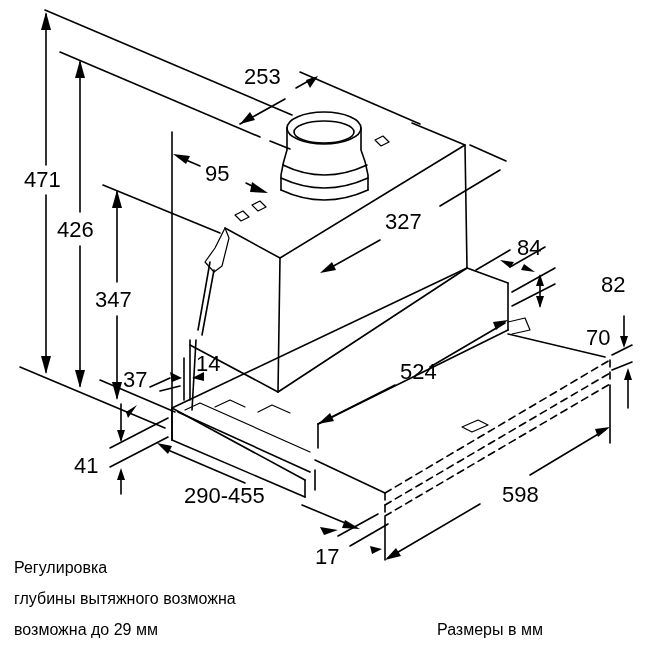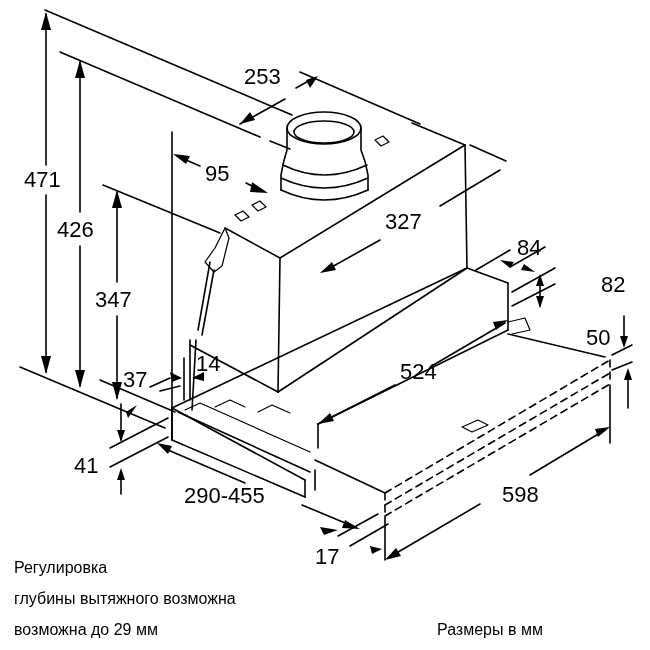--- a/index.html
+++ b/index.html
@@ -191,21 +191,21 @@
 </svg>
 
 <div class="dim" style="left:24px;top:166px;text-align:center;">471</div>
 <div class="dim" style="left:57px;top:216px;">426</div>
 <div class="dim" style="left:95px;top:286px;">347</div>
 <div class="dim" style="left:244px;top:63px;">253</div>
 <div class="dim" style="left:205px;top:160px;">95</div>
 <div class="dim" style="left:385px;top:208px;">327</div>
 <div class="dim" style="left:517px;top:234px;">84</div>
 <div class="dim" style="left:553px;top:271px;margin-left:48px;">82</div>
-<div class="dim" style="left:586px;top:324px;">50</div>
+<div class="dim" style="left:586px;top:324px;">70</div>
 <div class="dim" style="left:123px;top:366px;">37</div>
 <div class="dim" style="left:196px;top:350px;">14</div>
 <div class="dim" style="left:400px;top:358px;">524</div>
 <div class="dim" style="left:74px;top:452px;">41</div>
 <div class="dim" style="left:184px;top:482px;">290-455</div>
 <div class="dim" style="left:486px;top:481px;margin-left:16px;">598</div>
 <div class="dim" style="left:315px;top:543px;">17</div>
 
 <div class="note" style="left:14px;top:553px;">Регулировка</div>
 <div class="note" style="left:14px;top:584px;">глубины вытяжного возможна</div>

